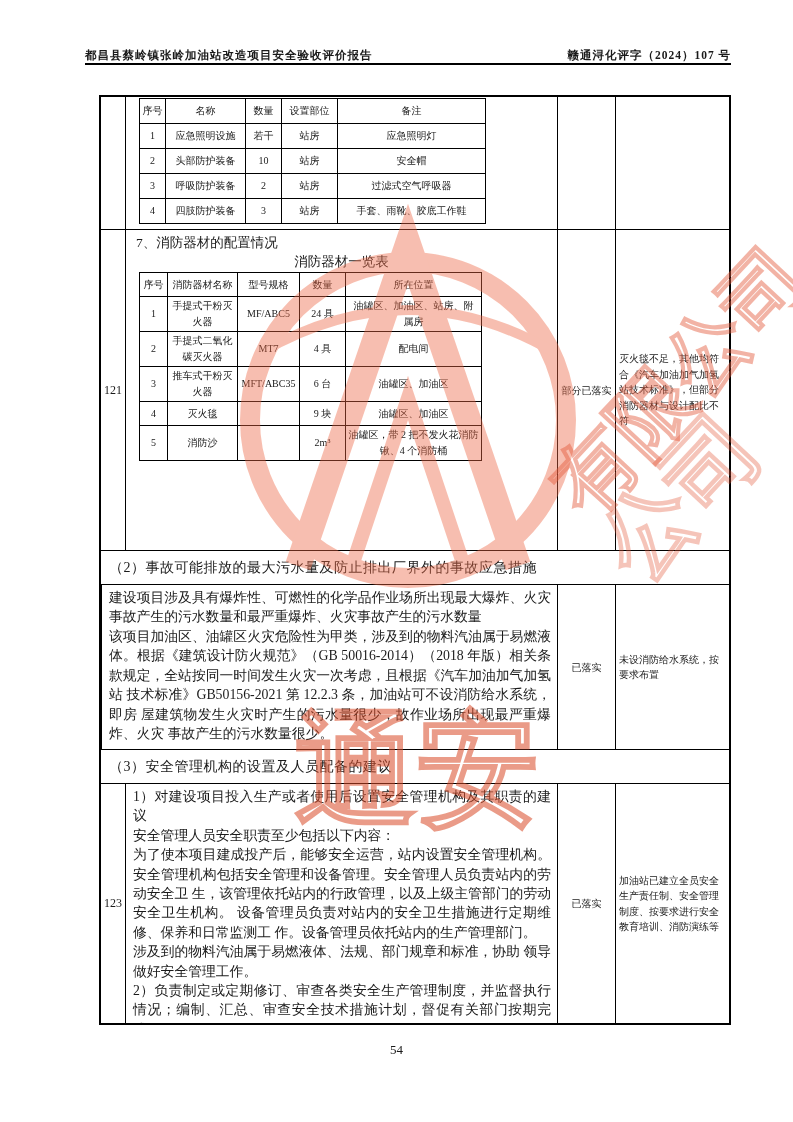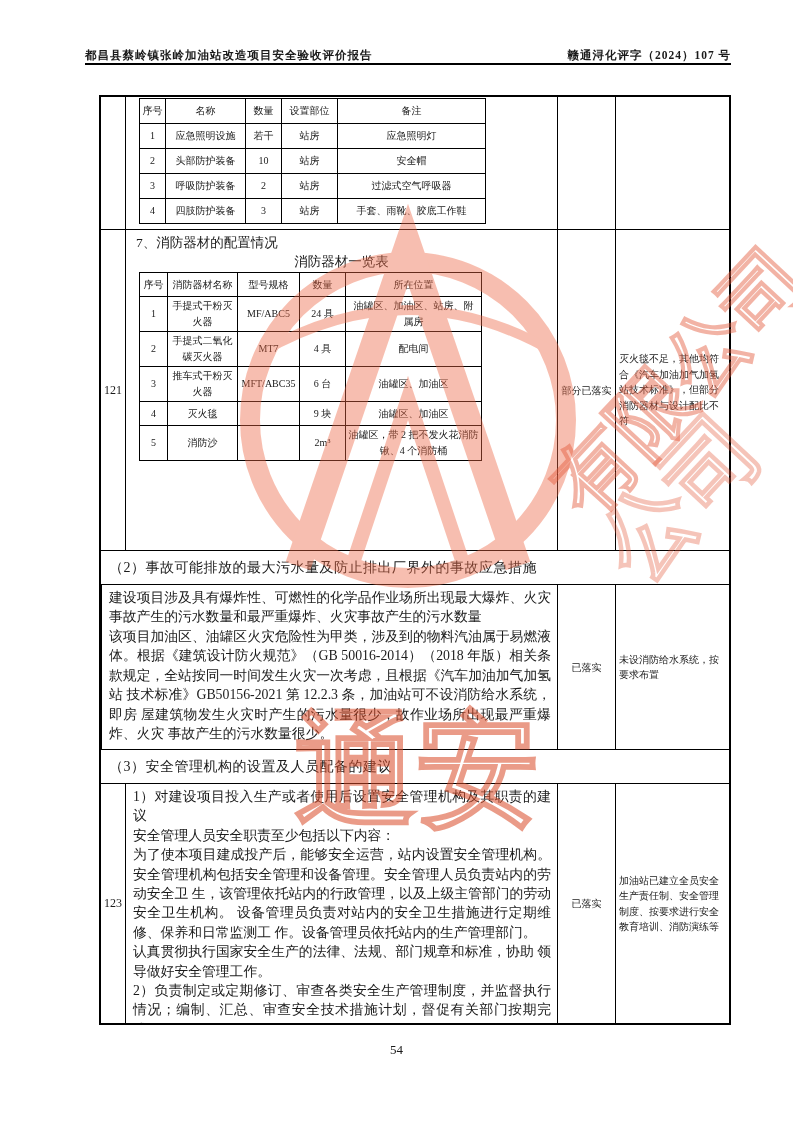--- a/index.html
+++ b/index.html
@@ -238,21 +238,21 @@
   </div>
 
   <div class="trow" style="height:240px">
     <div class="c-num">123</div>
     <div class="c-main">
       <div class="paras">
 
       <div class="para">1）对建设项目投入生产或者使用后设置安全管理机构及其职责的建议</div>
           <div class="para">安全管理人员安全职责至少包括以下内容：</div>
           <div class="para">为了使本项目建成投产后，能够安全运营，站内设置安全管理机构。安全管理机构包括安全管理和设备管理。安全管理人员负责站内的劳动安全卫 生，该管理依托站内的行政管理，以及上级主管部门的劳动安全卫生机构。  设备管理员负责对站内的安全卫生措施进行定期维修、保养和日常监测工 作。设备管理员依托站内的生产管理部门。</div>
-          <div class="para">认真贯彻执行国家安全生产的法律、法规、部门规章和标准，协助 领导做好安全管理工作。</div>
+          <div class="para">涉及到的物料汽油属于易燃液体、法规、部门规章和标准，协助 领导做好安全管理工作。</div>
           <div class="para">2）负责制定或定期修订、审查各类安全生产管理制度，并监督执行情况；编制、汇总、审查安全技术措施计划，督促有关部门按期完成。</div>
         </div>
     </div>
     <div class="c-status">已落实</div>
     <div class="c-comment">加油站已建立全员安全生产责任制、安全管理制度、按要求进行安全教育培训、消防演练等</div>
   </div>
 
 </div>
 
 <div class="footer">54</div>

